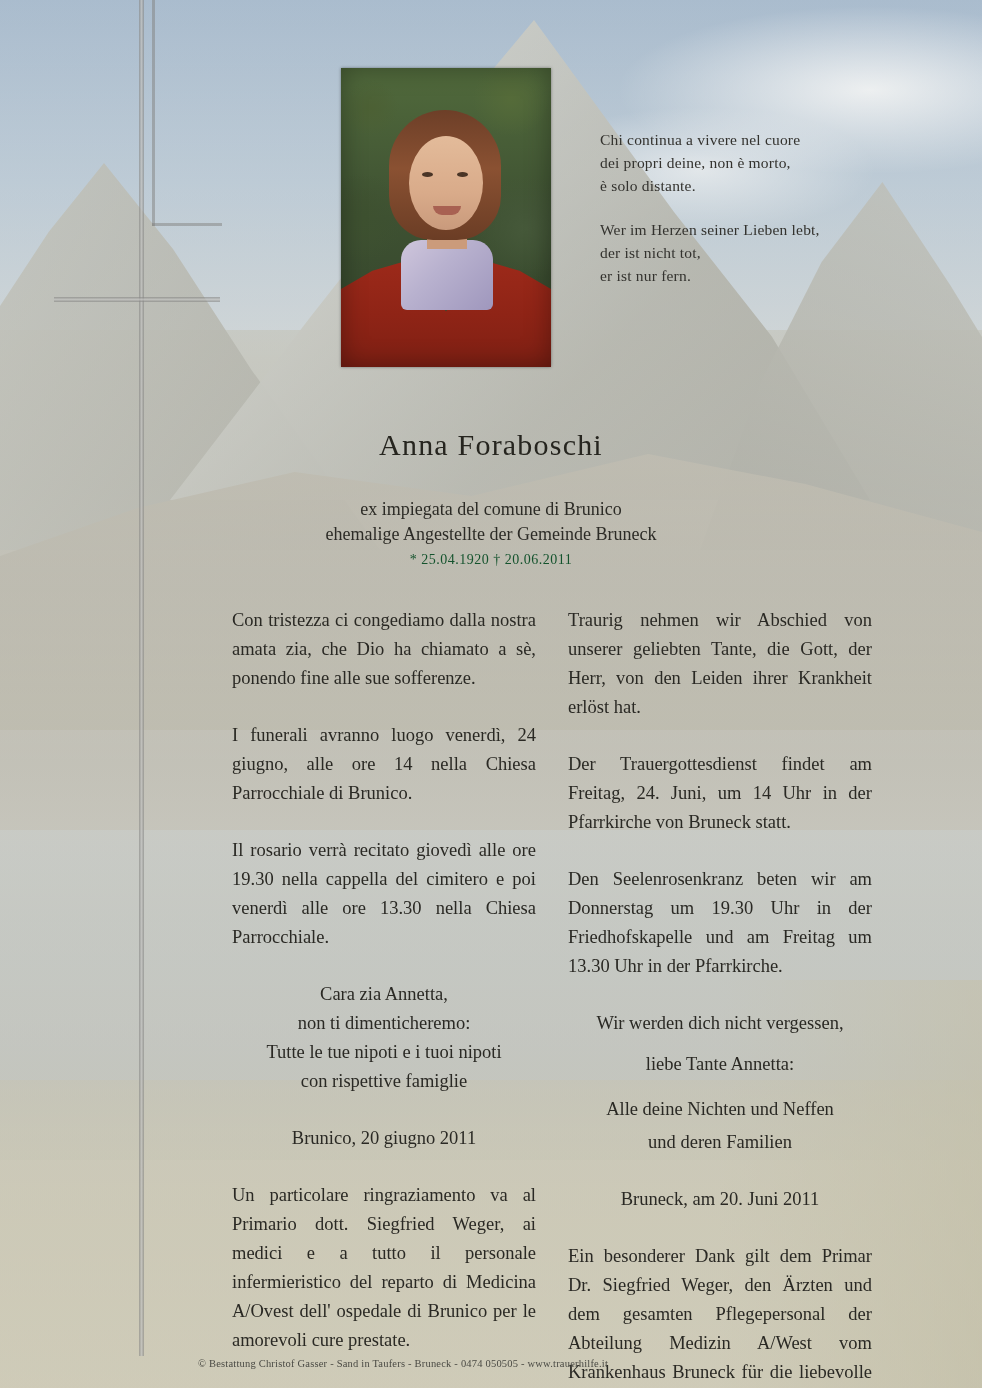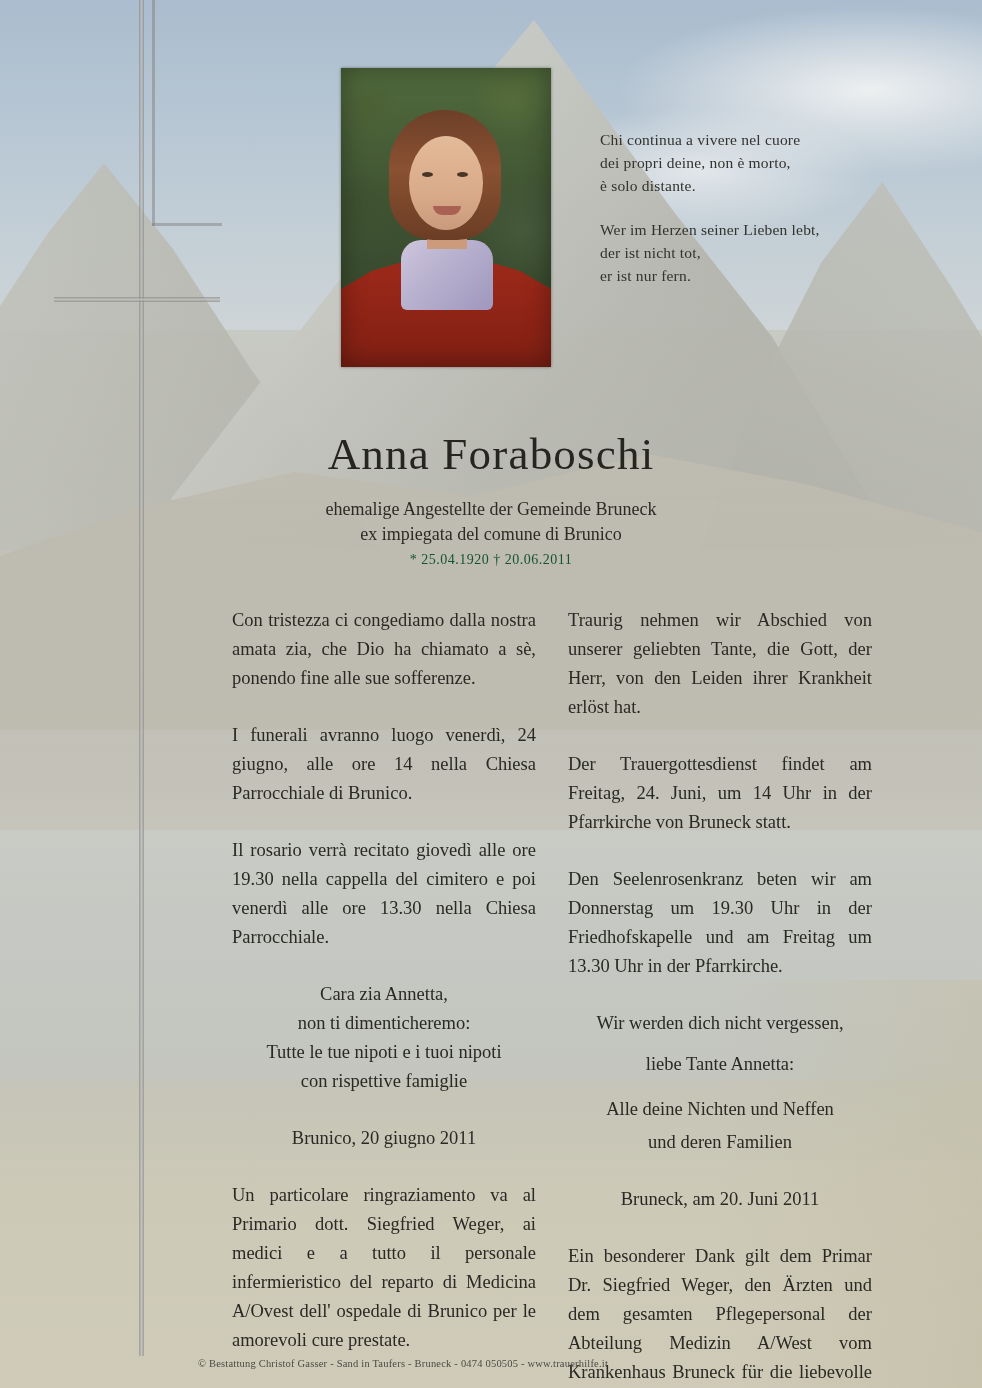--- a/index.html
+++ b/index.html
@@ -190,21 +190,21 @@
     color: #33322e;
     letter-spacing: 0.2px;
   }
   .quote .gap { height: 21px; }
 
   
   .name {
     position: absolute;
     left: 0; top: 428px; width: 982px;
     text-align: center;
-    font-size: 45px;
+    font-size: 30px;
     letter-spacing: 1.2px;
     color: #26251f;
     font-family: "Liberation Serif", serif;
   }
   .subtitle {
     position: absolute;
     left: 0; top: 497px; width: 982px;
     text-align: center;
     font-size: 18px;
     line-height: 25px;
@@ -290,22 +290,22 @@
     <div>dei propri deine, non è morto,</div>
     <div>è solo distante.</div>
     <div class="gap"></div>
     <div>Wer im Herzen seiner Lieben lebt,</div>
     <div>der ist nicht tot,</div>
     <div>er ist nur fern.</div>
   </div>
 
   <div class="name">Anna Foraboschi</div>
   <div class="subtitle">
+    <div>ex impiegata del comune di Brunico</div>
     <div>ehemalige Angestellte der Gemeinde Bruneck</div>
-    <div>ex impiegata del comune di Brunico</div>
   </div>
   <div class="dates">* 25.04.1920    † 20.06.2011</div>
 
   <div class="cols">
     <div class="col">
       <p>Con tristezza ci congediamo dalla nostra amata zia, che Dio ha chiamato a sè, ponendo fine alle sue sofferenze.</p>
       <p>I funerali avranno luogo venerdì, 24 giugno, alle ore 14 nella Chiesa Parrocchiale di Brunico.</p>
       <p>Il rosario verrà recitato giovedì alle ore 19.30 nella cappella del cimitero e poi venerdì alle ore 13.30 nella Chiesa Parrocchiale.</p>
       <p class="center tight" style="margin-bottom:0">Cara zia Annetta,</p>
       <p class="center tight" style="margin-bottom:0">non ti dimenticheremo:</p>

